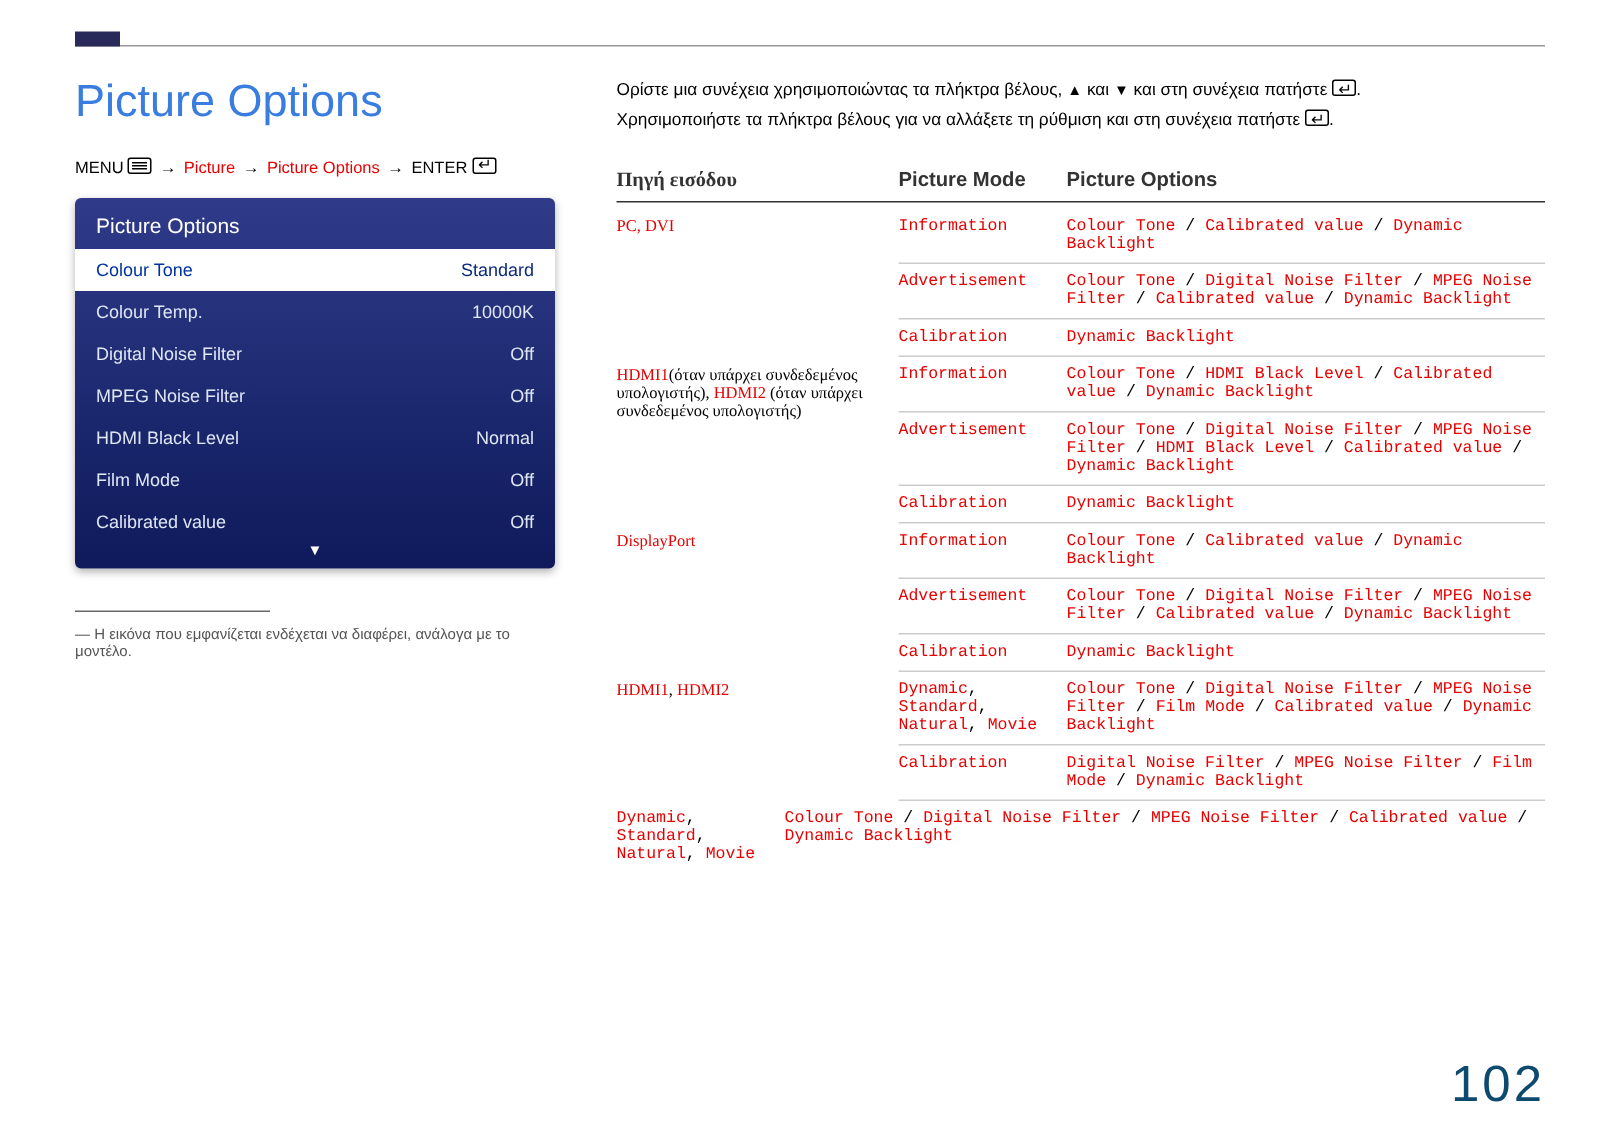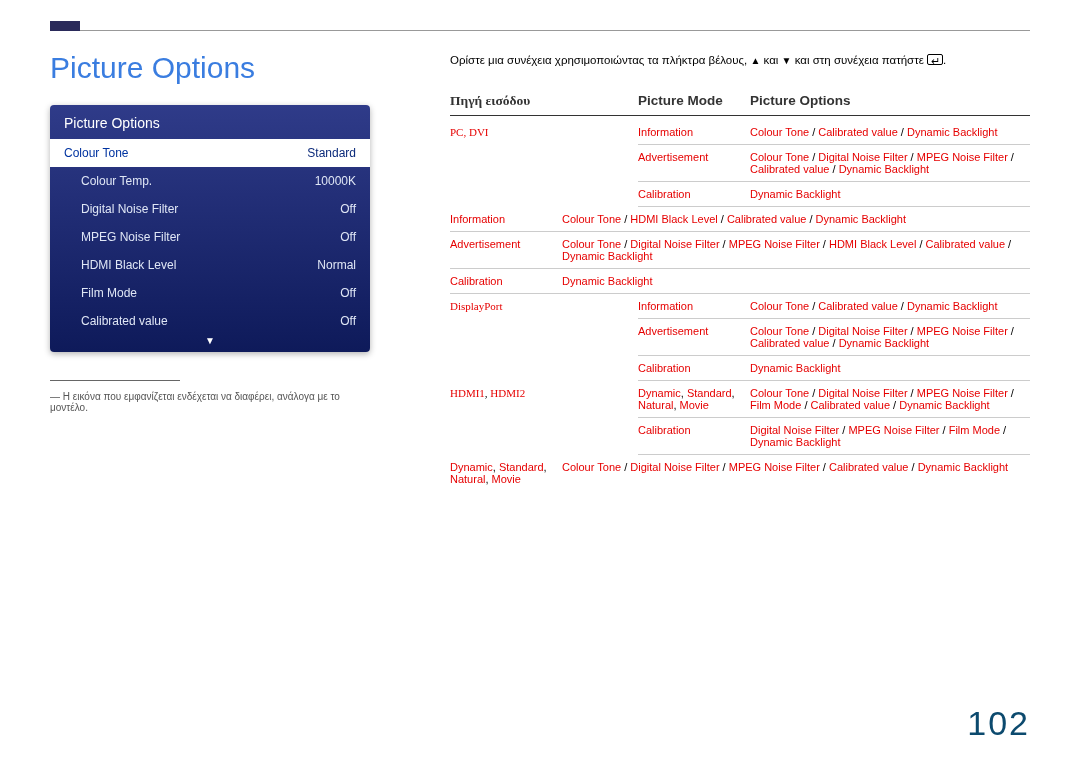--- a/index.html
+++ b/index.html
@@ -22,21 +22,21 @@
     content: "";
     position: absolute;
     left: 0;
     top: -10px;
     width: 30px;
     height: 10px;
     background: #2a2a5a;
   }
   .cols {
     display: flex;
-    gap: 80px;
+    gap: 41px;
   }
   .leftcol { width: 320px; flex-shrink: 0; }
   .rightcol { flex: 1; }
   .page-title {
     color: #3a7de0;
     font-size: 30px;
     font-weight: 400;
     margin: 0 0 20px 0;
   }
   .menupath {
@@ -83,21 +83,21 @@
   .panel-row {
     display: flex;
     justify-content: space-between;
     padding: 7px 14px;
   }
   .panel-sel {
     background: #fff;
     color: #0033a0;
   }
   .panel-sel .val { color: #0b2a7a; }
-  .panel-row.dim { color: #dfe6f5; margin-left: 17px; }
+  .panel-row.dim { color: #dfe6f5; }
   .panel-arrow {
     text-align: center;
     color: #fff;
     font-size: 10px;
     padding-bottom: 6px;
   }
   .leftcol hr {
     margin-top: 28px;
     border: none;
     border-top: 1px solid #666;
@@ -124,21 +124,21 @@
     padding-bottom: 6px;
     margin-bottom: 4px;
   }
   .c1 { width: 188px; flex-shrink:0;font-family:Liberation Serif, serif; }
   .c2 { width: 112px; flex-shrink:0; }
   .c3 { flex: 1; }
   .tbl { font-size: 11px; }
   .tbl .block { display:flex; }
   .tbl .block > .c1 { padding-top:6px; }
   .tbl .subrows { flex:1; display:flex; flex-direction:column; }
-  .tbl .sub { display:flex; border-bottom: 1px solid #ccc; padding:6px 0 6px 0; }
+  .tbl .sub { display:flex; border-bottom: 1px solid #ccc; padding:6px 0 6px 0;font-family:Liberation Mono, monospace; }
   .tbl .block:last-child .sub:last-child { border-bottom:none; }
   .tbl .sub > .c2 { padding-right:8px;}
   .red { color: #e60000; }
   .blk { color: #000; }
   .pagenum {
     position: absolute;
     right: 50px;
     bottom: 20px;
     font-size: 34px;
     color: #0c4a6e;
@@ -147,20 +147,31 @@
 </style>
 </head>
 <body>
 
 <div class="top-rule"></div>
 
 <div class="cols">
   <div class="leftcol">
     <h1 class="page-title">Picture Options</h1>
 
+    <div class="menupath">
+      <span>MENU</span>
+      <span class="icon-box menu"></span>
+      <span class="arr">→</span>
+      <span class="red">Picture</span>
+      <span class="arr">→</span>
+      <span class="red">Picture Options</span>
+      <span class="arr">→</span>
+      <span>ENTER</span>
+      <span class="icon-box enter"></span>
+    </div>
 
     <div class="panel">
       <div class="panel-title">Picture Options</div>
       <div id="panel-rows">
           <div class="panel-row panel-sel">
             <span>Colour Tone</span>
             <span class="val">Standard</span>
           </div>
           <div class="panel-row dim">
             <span>Colour Temp.</span>
@@ -195,20 +206,23 @@
       <span>―</span>
       <span>Η εικόνα που εμφανίζεται ενδέχεται να διαφέρει, ανάλογα με το μοντέλο.</span>
     </div>
   </div>
 
   <div class="rightcol">
     <div class="intro">
       <div>
         <span>Ορίστε μια συνέχεια χρησιμοποιώντας τα πλήκτρα βέλους, </span><span class="tri">▲</span><span> και </span><span class="tri">▼</span><span> και στη συνέχεια πατήστε </span><span class="icon-box enter"></span><span>.</span>
       </div>
+      <div>
+        <span>Χρησιμοποιήστε τα πλήκτρα βέλους για να αλλάξετε τη ρύθμιση και στη συνέχεια πατήστε </span><span class="icon-box enter"></span><span>.</span>
+      </div>
     </div>
 
     <div class="thead">
       <div class="c1">Πηγή εισόδου</div>
       <div class="c2">Picture Mode</div>
       <div class="c3">Picture Options</div>
     </div>
 
     <div class="tbl" id="tbl">
         <div class="block">
@@ -222,20 +236,21 @@
               <div class="c2"><span class="red">Advertisement</span></div>
               <div class="c3"><span class="red">Colour Tone</span><span class="blk"> / </span><span class="red">Digital Noise Filter</span><span class="blk"> / </span><span class="red">MPEG Noise Filter</span><span class="blk"> / </span><span class="red">Calibrated value</span><span class="blk"> / </span><span class="red">Dynamic Backlight</span></div>
             </div>
             <div class="sub">
               <div class="c2"><span class="red">Calibration</span></div>
               <div class="c3"><span class="red">Dynamic Backlight</span></div>
             </div>
           </div>
         </div>
         <div class="block">
+          <div class="c1"><span class="red">HDMI1</span><span class="blk">(όταν υπάρχει συνδεδεμένος υπολογιστής), </span><span class="red">HDMI2</span><span class="blk"> (όταν υπάρχει συνδεδεμένος υπολογιστής)</span></div>
           <div class="subrows">
             <div class="sub">
               <div class="c2"><span class="red">Information</span></div>
               <div class="c3"><span class="red">Colour Tone</span><span class="blk"> / </span><span class="red">HDMI Black Level</span><span class="blk"> / </span><span class="red">Calibrated value</span><span class="blk"> / </span><span class="red">Dynamic Backlight</span></div>
             </div>
             <div class="sub">
               <div class="c2"><span class="red">Advertisement</span></div>
               <div class="c3"><span class="red">Colour Tone</span><span class="blk"> / </span><span class="red">Digital Noise Filter</span><span class="blk"> / </span><span class="red">MPEG Noise Filter</span><span class="blk"> / </span><span class="red">HDMI Black Level</span><span class="blk"> / </span><span class="red">Calibrated value</span><span class="blk"> / </span><span class="red">Dynamic Backlight</span></div>
             </div>
             <div class="sub">

